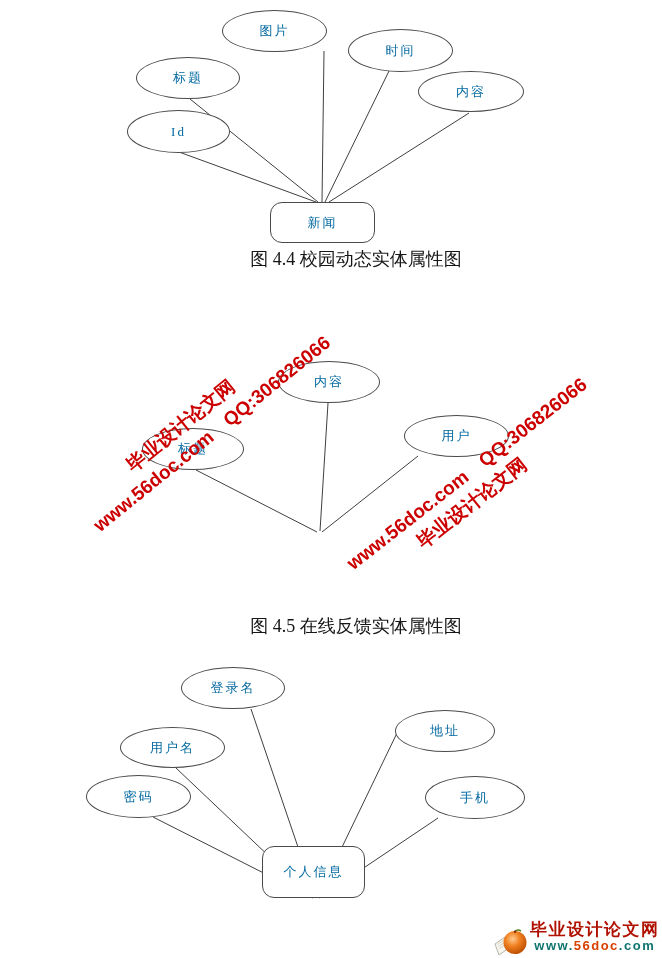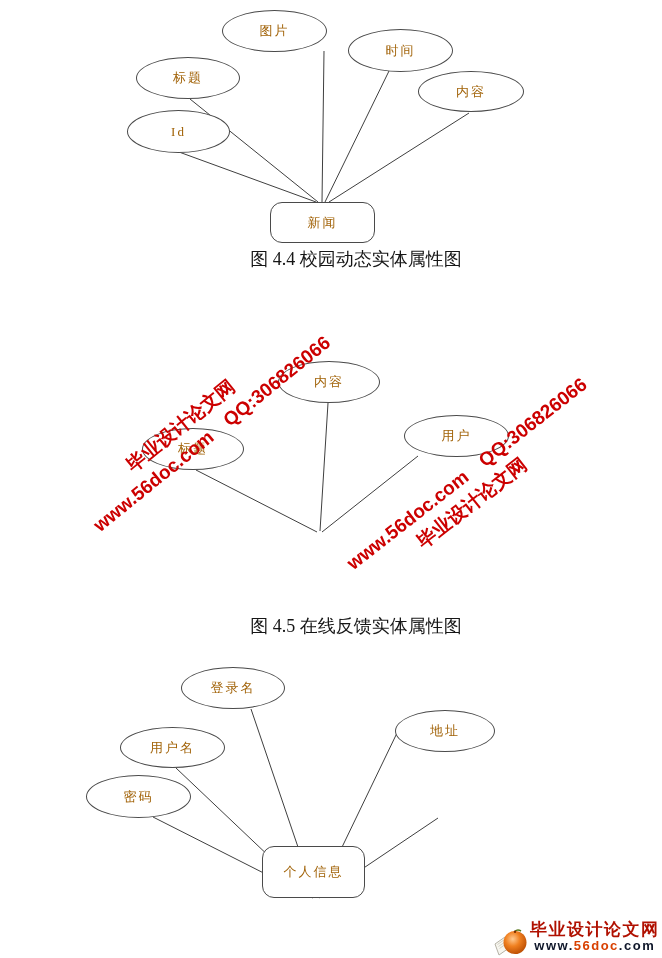--- a/index.html
+++ b/index.html
@@ -20,21 +20,21 @@
 
   .node {
     position: absolute;
     box-sizing: border-box;
     background: #ffffff;
     border: 1px solid #4a4a4a;
     display: flex;
     align-items: center;
     justify-content: center;
     font-size: 13px;
-    color: #a16207;
+    color: #0369a1;
     letter-spacing: 2px;
     z-index: 2;
     text-align: right;
   }
   .ellipse { border-radius: 50%; }
   .rect { border-radius: 12px; }
 
   
   #n1-image   { left: 222px; top: 10px;  width: 105px; height: 42px; }
   #n1-time    { left: 348px; top: 29px;  width: 105px; height: 43px; }
@@ -104,21 +104,21 @@
     line-height: 19px;
   }
   .logo-url {
     font-family: "Liberation Sans", sans-serif;
     font-size: 13px;
     font-weight: bold;
     letter-spacing: 1.5px;
     line-height: 13px;
     text-align: center;
   }
-  .logo-url .gray { color: #0f172a; }
+  .logo-url .gray { color: #0f766e; }
   .logo-url .red  { color: #d84000; }
 </style>
 </head>
 <body>
 
 <div class="page">
 
   <svg class="lines" width="662" height="958" viewBox="0 0 662 958" aria-hidden="true">
 
     <line x1="324" y1="51" x2="322" y2="202"></line>
@@ -148,20 +148,21 @@
 
   <div class="node ellipse" id="n2-content">内容</div>
   <div class="node ellipse" id="n2-title">标题</div>
   <div class="node ellipse" id="n2-user">用户</div>
   <div class="caption" id="cap2">图 4.5 在线反馈实体属性图</div>
 
   <div class="node ellipse" id="n3-login">登录名</div>
   <div class="node ellipse" id="n3-username">用户名</div>
   <div class="node ellipse" id="n3-address">地址</div>
   <div class="node ellipse" id="n3-password">密码</div>
+  <div class="node ellipse" id="n3-phone">手机</div>
   <div class="node rect" id="n3-entity">个人信息</div>
 
   <div class="wm" id="wm-left">
     <div class="wm-line">毕业设计论文网</div>
     <div class="wm-line">www.56doc.com　QQ:306826066</div>
   </div>
   <div class="wm" id="wm-right">
     <div class="wm-line">www.56doc.com　QQ:306826066</div>
     <div class="wm-line">毕业设计论文网</div>
   </div>

